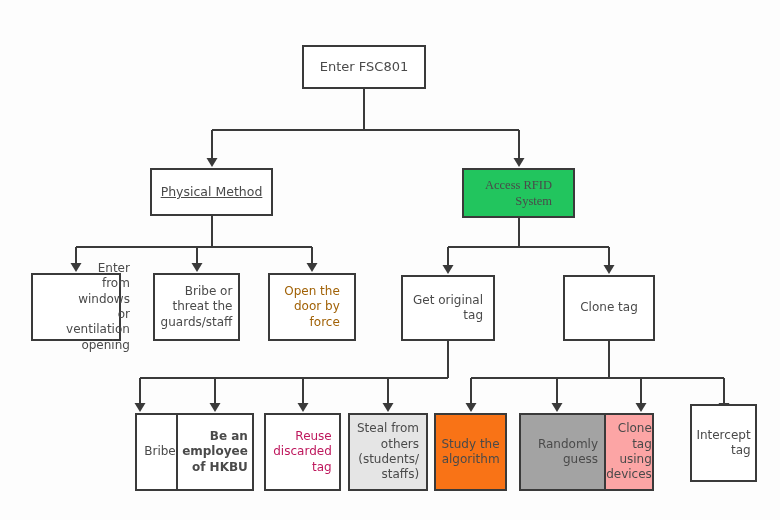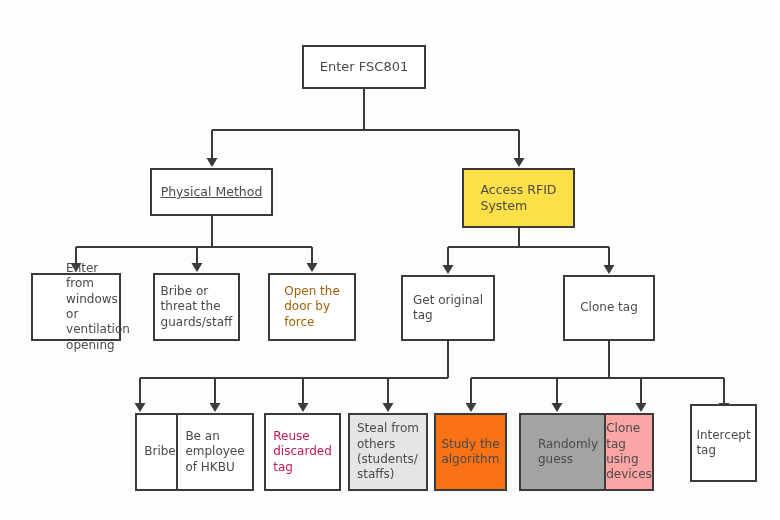--- a/index.html
+++ b/index.html
@@ -24,21 +24,21 @@
     height: 520px;
   }
   .node {
     position: absolute;
     box-sizing: border-box;
     background: #ffffff;
     border: 2px solid #3a3a3a;
     display: flex;
     align-items: center;
     justify-content: center;
-    text-align: left;
+    text-align: right;
     color: #4a4a4a;
     line-height: 1.28;
     z-index: 2;
   }
   .node .label {
     display: block;
     padding: 0 3px;
     white-space: pre-line;
   }
   .lvl0 { font-size: 13px; }
@@ -91,21 +91,21 @@
       <polygon points="635.5,403 646.5,403 641,412" fill="#3a3a3a"></polygon>
       <line x1="724" y1="378" x2="724" y2="404" stroke="#3a3a3a" stroke-width="2" shape-rendering="crispEdges"></line>
       <polygon points="718.5,403 729.5,403 724,412" fill="#3a3a3a"></polygon>
     </svg>
 <div class="node lvl0" style="left: 302px; top: 45px; width: 124px; height: 44px; background: rgb(255, 255, 255); border-color: rgb(58, 58, 58); color: rgb(74, 74, 74);">
       <span class="label">Enter FSC801</span>
     </div>
     <div class="node lvl1" style="left: 150px; top: 168px; width: 123px; height: 48px; background: rgb(255, 255, 255); border-color: rgb(58, 58, 58); color: rgb(74, 74, 74); text-decoration: underline;">
       <span class="label">Physical Method</span>
     </div>
-    <div class="node lvl1" style="left: 462px; top: 168px; width: 113px; height: 60px; background: #fde047; border-color: rgb(58, 58, 58); color: rgb(74, 74, 74);">
+    <div class="node lvl1" style="left: 462px; top: 168px; width: 113px; height: 50px; background: #22c55e; border-color: rgb(58, 58, 58); color: rgb(74, 74, 74); font-family: Liberation Serif, serif;">
       <span class="label">Access RFID
 System</span>
     </div>
     <div class="node lvl2" style="left: 31px; top: 273px; width: 90px; height: 68px; background: rgb(255, 255, 255); border-color: rgb(58, 58, 58); color: rgb(74, 74, 74); padding-left: 44px;">
       <span class="label">Enter from
 windows or
 ventilation
 opening</span>
     </div>
     <div class="node lvl2" style="left: 153px; top: 273px; width: 87px; height: 68px; background: rgb(255, 255, 255); border-color: rgb(58, 58, 58); color: rgb(74, 74, 74);">
@@ -121,21 +121,21 @@
     <div class="node lvl2" style="left: 401px; top: 275px; width: 94px; height: 66px; background: rgb(255, 255, 255); border-color: rgb(58, 58, 58); color: rgb(74, 74, 74);">
       <span class="label">Get original
 tag</span>
     </div>
     <div class="node lvl2" style="left: 563px; top: 275px; width: 92px; height: 66px; background: rgb(255, 255, 255); border-color: rgb(58, 58, 58); color: rgb(74, 74, 74);">
       <span class="label">Clone tag</span>
     </div>
     <div class="node lvl3" style="left: 115px; top: 413px; width: 50px; height: 78px; background: rgb(255, 255, 255); border-color: rgb(58, 58, 58); color: rgb(74, 74, 74); margin-left: 20px;">
       <span class="label">Bribe</span>
     </div>
-    <div class="node lvl3" style="left: 176px; top: 413px; width: 78px; height: 78px; background: rgb(255, 255, 255); border-color: rgb(58, 58, 58); color: rgb(74, 74, 74);">
+    <div class="node lvl3" style="left: 176px; top: 413px; width: 78px; height: 78px; background: rgb(255, 255, 255); border-color: rgb(58, 58, 58); color: rgb(74, 74, 74); font-weight: bold;">
       <span class="label">Be an
 employee
 of HKBU</span>
     </div>
     <div class="node lvl3" style="left: 264px; top: 413px; width: 77px; height: 78px; background: rgb(255, 255, 255); border-color: rgb(58, 58, 58); color: #be185d;">
       <span class="label">Reuse
 discarded
 tag</span>
     </div>
     <div class="node lvl3" style="left: 348px; top: 413px; width: 80px; height: 78px; background: #e5e5e5; border-color: rgb(58, 58, 58); color: rgb(74, 74, 74);">

